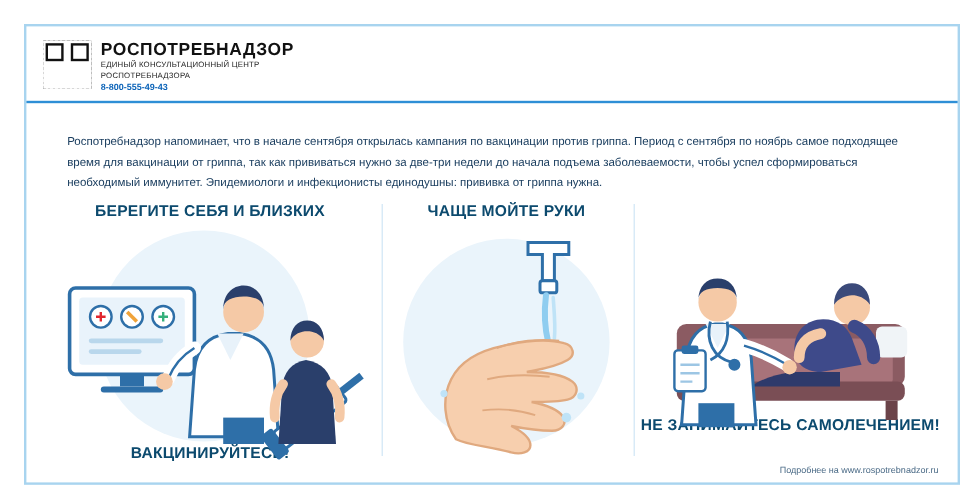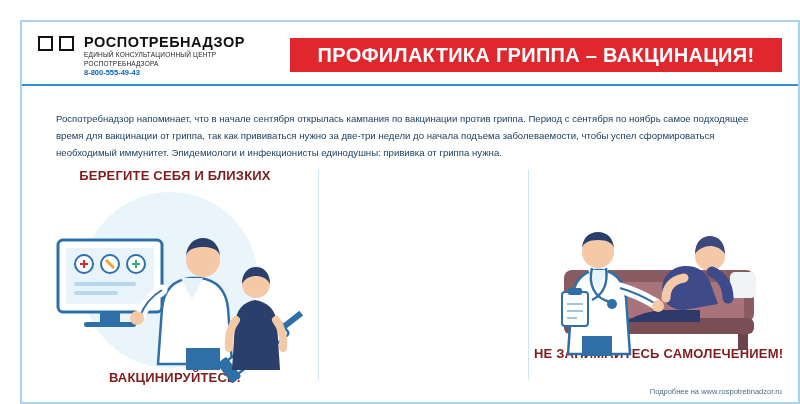--- a/index.html
+++ b/index.html
@@ -155,21 +155,21 @@
     width: 1px;
     height: 210px;
     background: #cfe5f5;
   }
   .divider-a { left: 296px; }
   .divider-b { left: 506px; }
 
   .cap {
     position: absolute;
     font-weight: bold;
-    color: #7f1d1d;
+    color: #0c4a6e;
     font-size: 13px;
     letter-spacing: .2px;
     text-align: center;
     white-space: nowrap;
   }
   .cap-1 { left: 0; top: 8px; width: 270px; }
   .cap-1b { left: 0; top: 210px; width: 270px; }
   .cap-2 { left: 0; top: 8px; width: 200px; }
   .cap-3 { left: 0; top: 186px; width: 248px; }
 
@@ -202,23 +202,20 @@
       <div class="logo-block">
         <div class="qr"></div>
         <div class="logo-text">
           <div class="logo-title">РОСПОТРЕБНАДЗОР</div>
           <div class="logo-sub1">ЕДИНЫЙ КОНСУЛЬТАЦИОННЫЙ ЦЕНТР</div>
           <div class="logo-sub2">РОСПОТРЕБНАДЗОРА</div>
           <div class="logo-phone">8-800-555-49-43</div>
         </div>
       </div>
 
-      <div class="title-bar">
-        <span class="title-bar-text">ПРОФИЛАКТИКА ГРИППА – ВАКЦИНАЦИЯ!</span>
-      </div>
     </div>
 
     <div class="blue-stripe"></div>
 
     <p class="intro">Роспотребнадзор напоминает, что в начале сентября открылась кампания по вакцинации против гриппа. Период с сентября по ноябрь самое подходящее время для вакцинации от гриппа, так как прививаться нужно за две-три недели до начала подъема заболеваемости, чтобы успел сформироваться необходимый иммунитет. Эпидемиологи и инфекционисты единодушны: прививка от гриппа нужна.</p>
 
     <div class="panels">
 
       <div class="divider divider-a"></div>
       <div class="divider divider-b"></div>
@@ -264,20 +261,42 @@
           </g>
 
           <path d="M215 140c-12 2-19 10-20 24l-3 46h48l-3-46c-1-14-9-22-22-24z" fill="#2a3f6b"></path>
           <circle cx="216" cy="124" r="14" fill="#f5c9a6"></circle>
           <path d="M202 124c0-11 6-17 14-17s14 6 14 17c-3-6-9-8-14-8s-11 2-14 8z" fill="#2a3f6b"></path>
           <path d="M196 160c-6 8-8 18-7 28" stroke="#f5c9a6" stroke-width="8" stroke-linecap="round" fill="none"></path>
           <path d="M236 160c6 8 8 18 7 28" stroke="#f5c9a6" stroke-width="8" stroke-linecap="round" fill="none"></path>
         </svg>
       </div>
 
+      <div class="panel panel-2">
+        <div class="cap cap-2">ЧАЩЕ МОЙТЕ РУКИ</div>
+
+        <svg class="scene" viewBox="0 0 200 240">
+          <circle cx="100" cy="125" r="86" fill="#eaf4fb"></circle>
+
+          <path d="M118 42h34v10h-12v22h-10V52h-12z" fill="#ffffff" stroke="#2e6fa8" stroke-width="2.5"></path>
+          <rect x="128" y="74" width="14" height="10" rx="2" fill="#ffffff" stroke="#2e6fa8" stroke-width="2.5"></rect>
+
+          <path d="M133 86c-2 16-1 28 2 40" stroke="#8fcdf0" stroke-width="5" stroke-linecap="round" fill="none"></path>
+          <path d="M139 88c1 14 2 24 1 34" stroke="#bfe3f7" stroke-width="3" stroke-linecap="round" fill="none"></path>
+
+          <path d="M58 206c-10-14-12-34-4-50 8-16 24-24 44-28 18-4 36-6 50-2 8 2 10 10 3 14-10 6-24 8-34 10 14 0 30 2 38 8 6 5 4 13-4 15-8 2-20 2-30 2 10 2 22 6 26 12 4 6-1 12-9 12-10 0-24-2-34-4 8 4 16 10 16 16 0 6-8 8-16 6-18-5-36-6-46-11z" fill="#f7cfae" stroke="#e0a97f" stroke-width="2"></path>
+          <path d="M92 130c16-6 36-8 52-6" stroke="#e0a97f" stroke-width="1.6" fill="none"></path>
+          <path d="M84 156c18-4 36-4 52-2" stroke="#e0a97f" stroke-width="1.6" fill="none"></path>
+          <path d="M80 182c16-2 32 0 44 4" stroke="#e0a97f" stroke-width="1.6" fill="none"></path>
+
+          <circle cx="150" cy="188" r="4" fill="#bfe3f7"></circle>
+          <circle cx="162" cy="170" r="3" fill="#bfe3f7"></circle>
+          <circle cx="48" cy="168" r="3" fill="#bfe3f7"></circle>
+        </svg>
+      </div>
 
       <div class="panel panel-3">
         <div class="cap cap-3">НЕ ЗАНИМАЙТЕСЬ САМОЛЕЧЕНИЕМ!</div>
 
         <svg class="scene" viewBox="0 0 248 240">
 
           <rect x="30" y="110" width="190" height="52" rx="8" fill="#8b5b62"></rect>
           <rect x="40" y="122" width="170" height="40" rx="6" fill="#a8737a"></rect>
           <rect x="30" y="158" width="190" height="16" rx="6" fill="#7a4e55"></rect>
           <rect x="36" y="174" width="10" height="16" fill="#6b4349"></rect>

